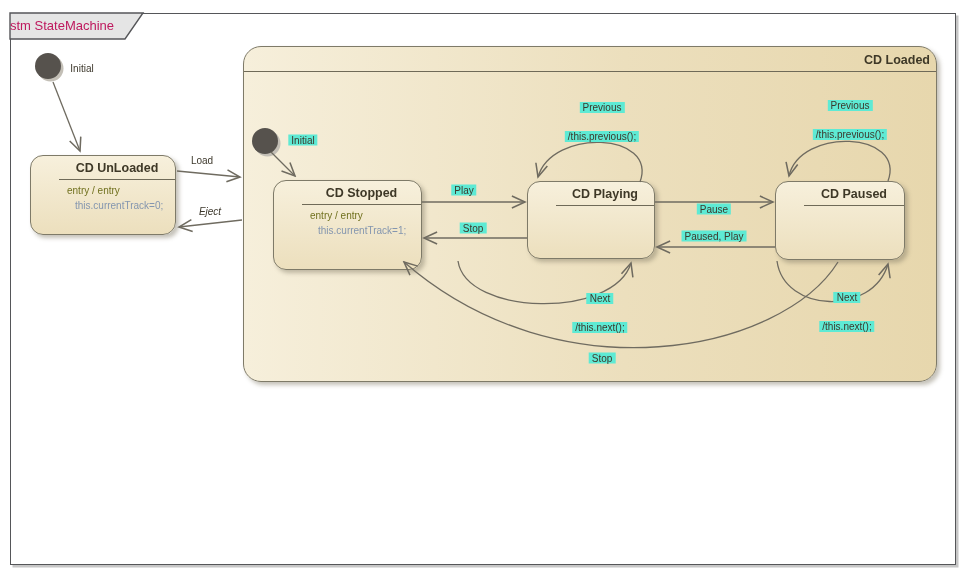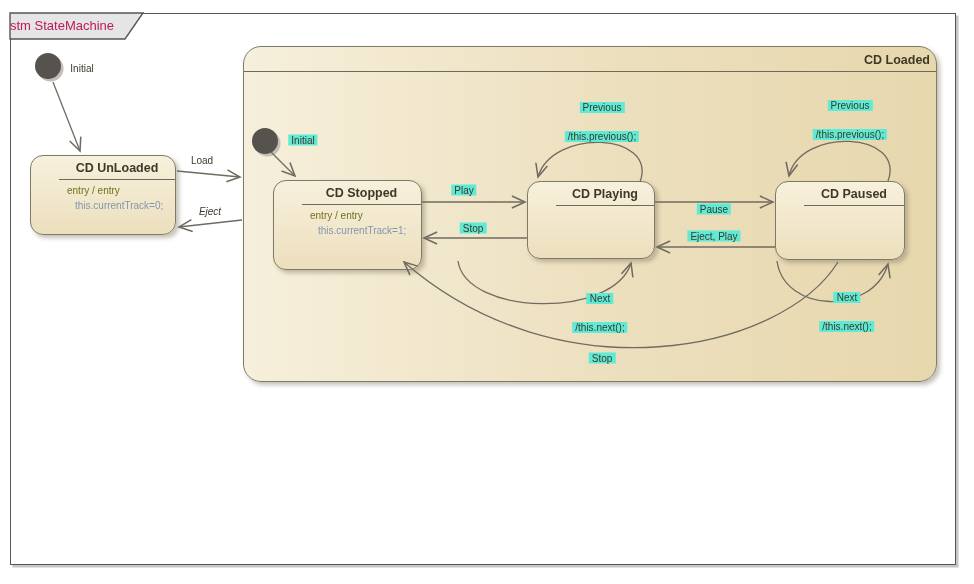--- a/index.html
+++ b/index.html
@@ -115,21 +115,21 @@
     <span>Load</span></div>
   <div class="tlabel on-white" style="left:210px; top:211px;font-style:italic;">
     <span>Eject</span></div>
   <div class="tlabel on-tan" style="left:464px; top:190px;">
     <span>Play</span></div>
   <div class="tlabel on-tan" style="left:473px; top:228px;">
     <span>Stop</span></div>
   <div class="tlabel on-tan" style="left:714px; top:189px;margin-top:20px;">
     <span>Pause</span></div>
   <div class="tlabel on-tan" style="left:714px; top:236px;">
-    <span>Eject, Play</span></div>
+    <span>Paused, Play</span></div>
 
   <div class="tlabel on-tan" style="left:602px; top:122px;">
     <span>Previous</span>
     <span class="line2">/this.previous();</span></div>
   <div class="tlabel on-tan" style="left:850px; top:120px;">
     <span>Previous</span>
     <span class="line2">/this.previous();</span></div>
 
   <div class="tlabel on-tan" style="left:600px; top:313px;">
     <span>Next</span>

